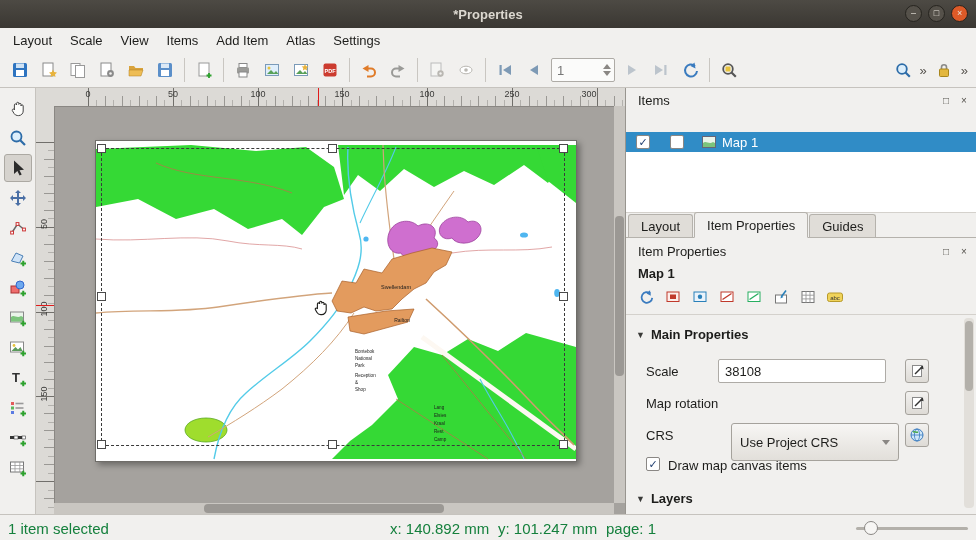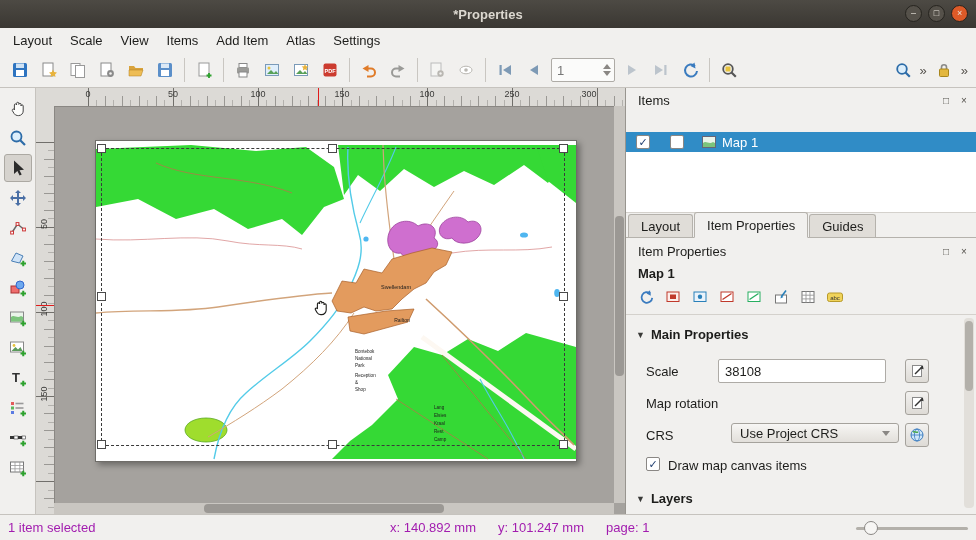--- a/index.html
+++ b/index.html
@@ -103,32 +103,32 @@
   .ip-iconrow{left:8px;top:196px;width:335px;height:26px;display:flex;gap:3px;align-items:center;}
   .ipbtn{width:24px;height:24px;border:none;background:transparent;border-radius:3px;
          display:flex;align-items:center;justify-content:center;padding:0;}
   .props{left:0;top:226px;width:351px;height:200px;border-top:1px solid #d4d1cc;}
   .group-head{position:absolute;left:10px;display:flex;align-items:center;gap:6px;font-weight:bold;}
   .exp{font-size:9px;color:#3a3a38;}
   .prop-label{position:absolute;left:20px;font-size:13px;}
   .field{position:absolute;left:92px;width:168px;height:24px;background:#fff;
          border:1px solid #aeaba6;border-radius:2px;display:flex;align-items:center;
          padding:0 6px;box-sizing:border-box;}
-  .dropdown{position:absolute;left:105px;width:168px;height:20px;
+  .dropdown{position:absolute;left:105px;width:168px;height:38px;
             background:linear-gradient(#f7f6f4,#e2dfda);border:1px solid #a5a29c;border-radius:3px;
             display:flex;align-items:center;padding:0 8px;box-sizing:border-box;}
   .dropdown .tri-down{margin-left:auto;}
   .mini-btn{position:absolute;left:279px;width:24px;height:24px;background:linear-gradient(#f2f1ef,#deDBd6);
             border:1px solid #a5a29c;border-radius:3px;display:flex;align-items:center;justify-content:center;padding:0;}
   .prop-scroll{position:absolute;left:338px;top:230px;width:10px;height:190px;background:#e2dfda;border-radius:4px;}
   .prop-scroll .thumb{position:absolute;left:1px;top:3px;width:8px;height:70px;background:#b3b0aa;border-radius:4px;}
   
   .statusbar{left:0;top:514px;width:976px;height:26px;background:#f1f0ee;
              border-top:1px solid #c6c3be;box-sizing:border-box;}
-  .sb-text{position:absolute;top:5px;font-size:13px;color:#a21caf;}
+  .sb-text{position:absolute;top:5px;font-size:15px;color:#15803d;}
   .zoom-combo{position:absolute;left:700px;top:3px;width:134px;height:20px;background:#fff;
               border:1px solid #a5a29c;border-radius:2px;display:flex;align-items:center;box-sizing:border-box;}
   .zoom-combo .val{padding-left:6px;flex:1;}
   .zoom-combo .dd{width:16px;height:100%;display:flex;align-items:center;justify-content:center;
                   border-left:1px solid #c6c3be;background:linear-gradient(#f2f1ef,#dedbd6);}
   .slider{position:absolute;left:856px;top:12px;width:112px;height:3px;background:#b3b0aa;border-radius:2px;}
   .slider .knob{position:absolute;left:8px;top:-6px;width:14px;height:14px;background:#f7f6f4;
                 border:1px solid #8a8784;border-radius:50%;box-sizing:border-box;}
   svg{display:block;}
 </style>

